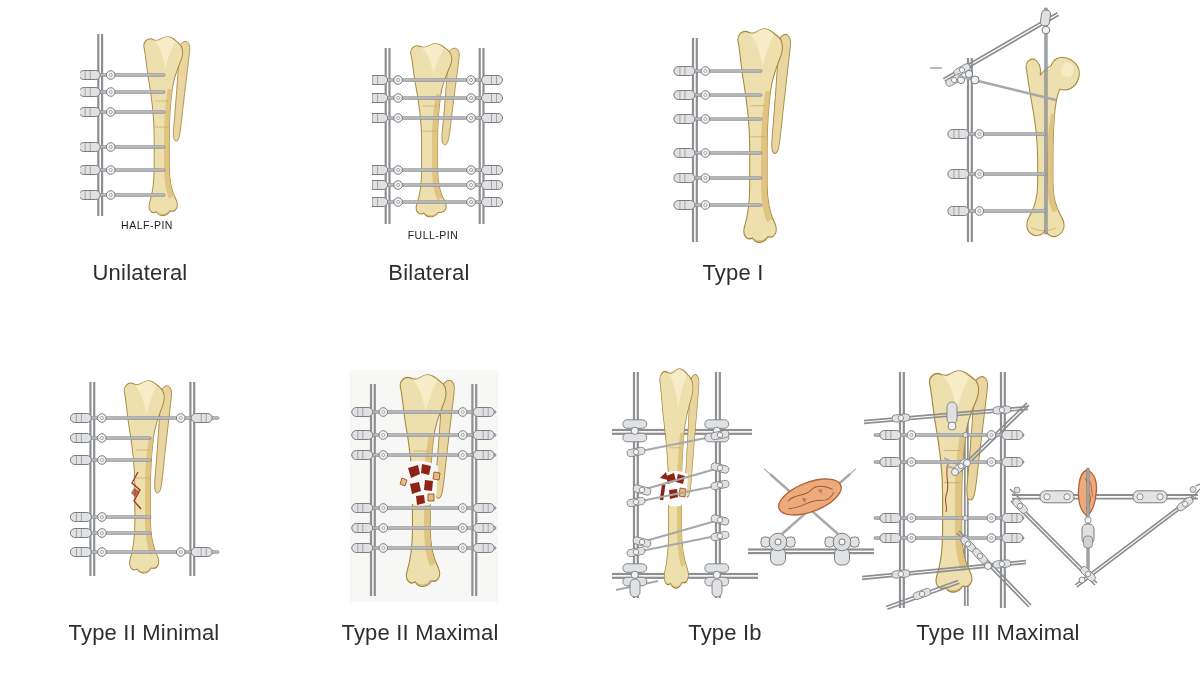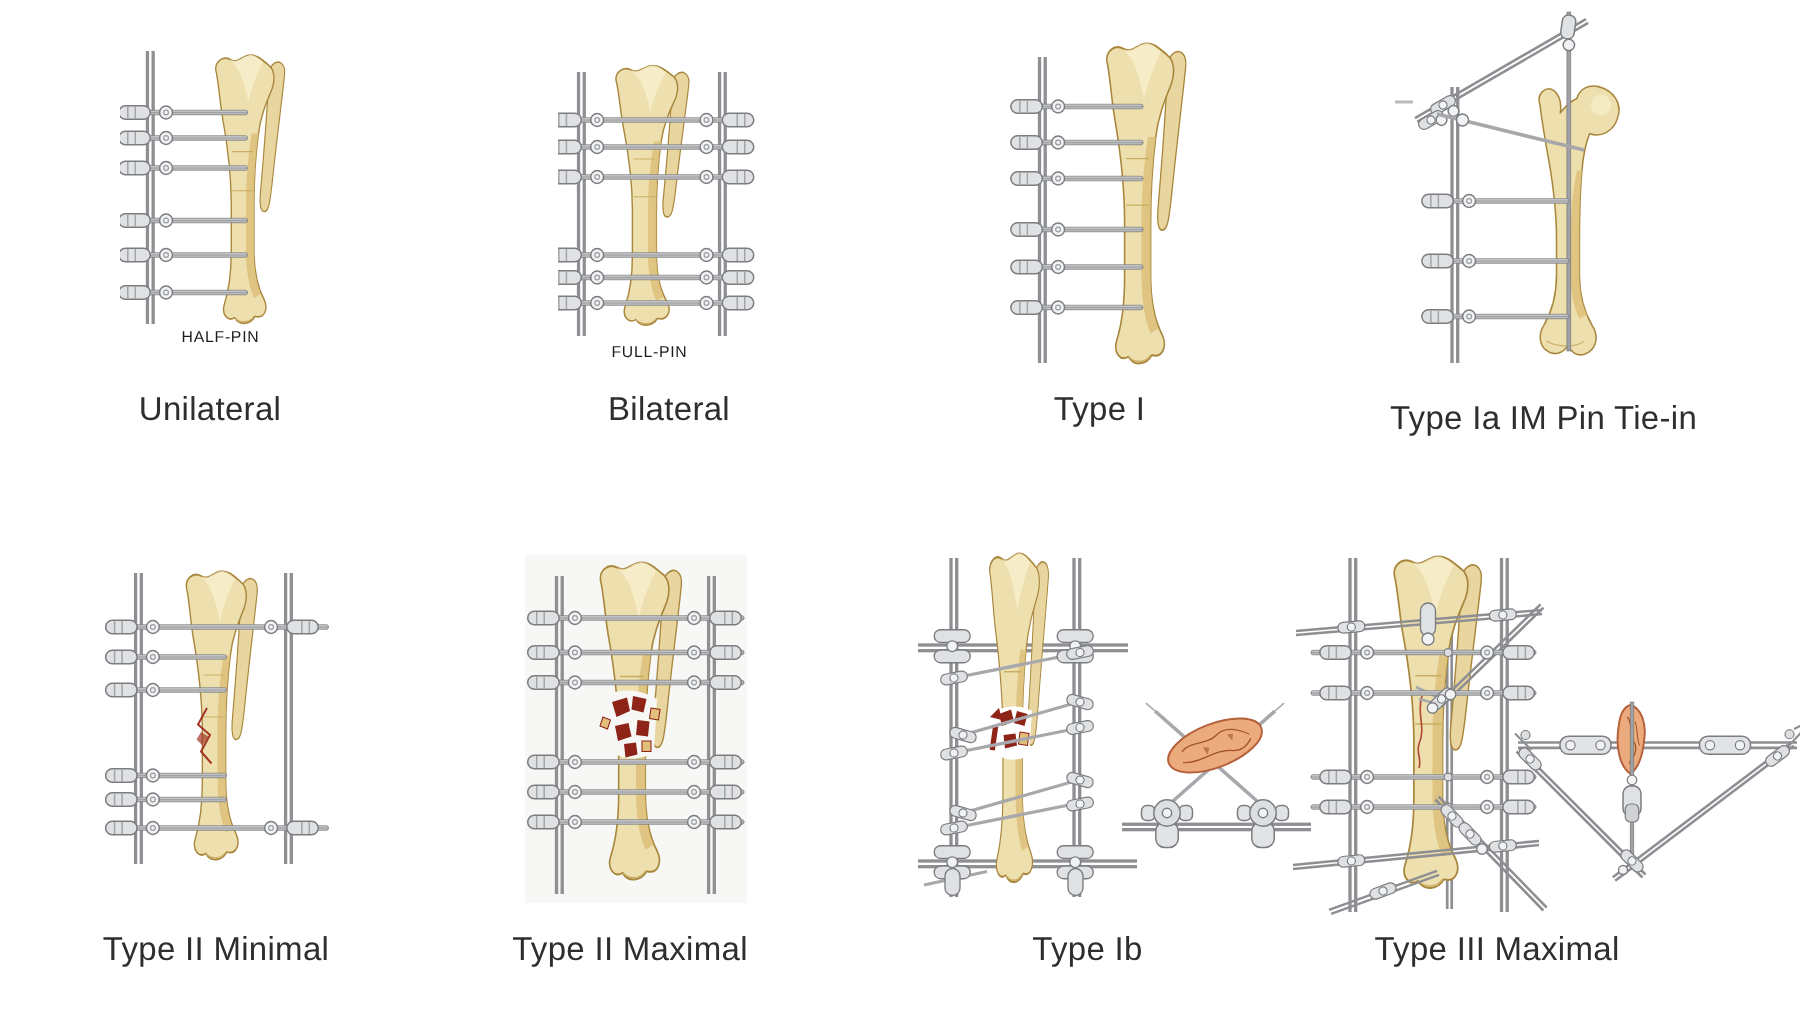--- a/index.html
+++ b/index.html
@@ -402,21 +402,20 @@
     <circle cx="222" cy="214" r="3" fill="#f1f2f3" stroke="#7b7d80" stroke-width="0.9"></circle>
     <use href="#mclamp" transform="translate(160,140) rotate(45)"></use>
     <use href="#mclamp" transform="translate(325,138) rotate(-37)"></use>
   </g>
 </svg>
 
 <div class="sub" style="left:147px;top:219px">HALF-PIN</div>
 <div class="sub" style="left:433px;top:229px">FULL-PIN</div>
 
 <div class="cap" style="left:140px;top:260px">Unilateral</div>
-<div class="cap" style="left:446px;top:260px">Bilateral</div>
+<div class="cap" style="left:429px;top:260px">Bilateral</div>
 <div class="cap" style="left:733px;top:260px">Type I</div>
-<div class="cap" style="left:1029px;top:266px">Type Ia IM Pin Tie-in</div>
 <div class="cap" style="left:420px;top:620px">Type II Maximal</div>
 <div class="cap" style="left:144px;top:620px">Type II Minimal</div>
 <div class="cap" style="left:725px;top:620px">Type Ib</div>
 <div class="cap" style="left:998px;top:620px">Type III Maximal</div>
 
 </div>
 
 </body></html>

